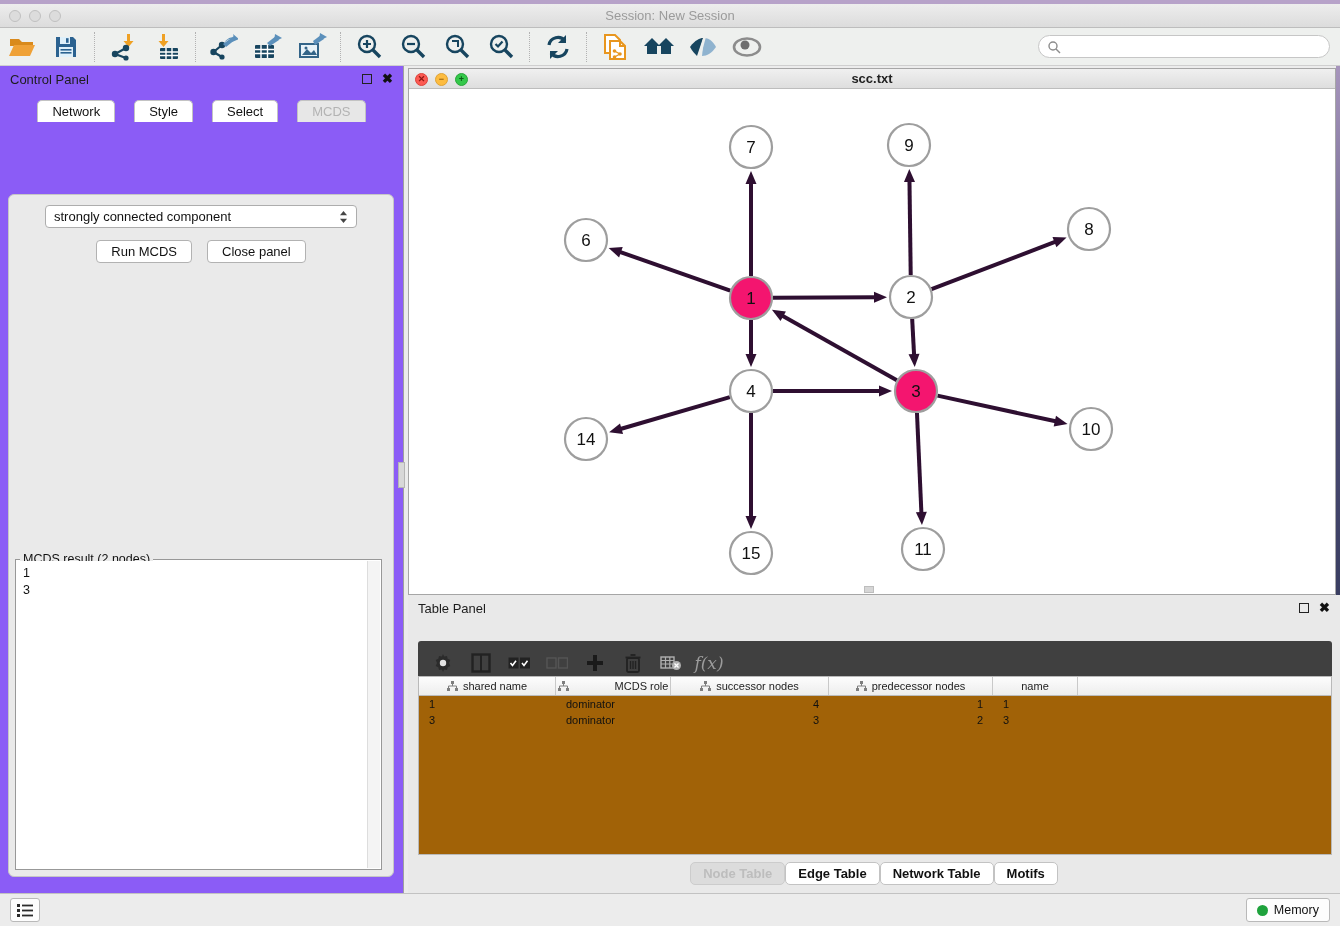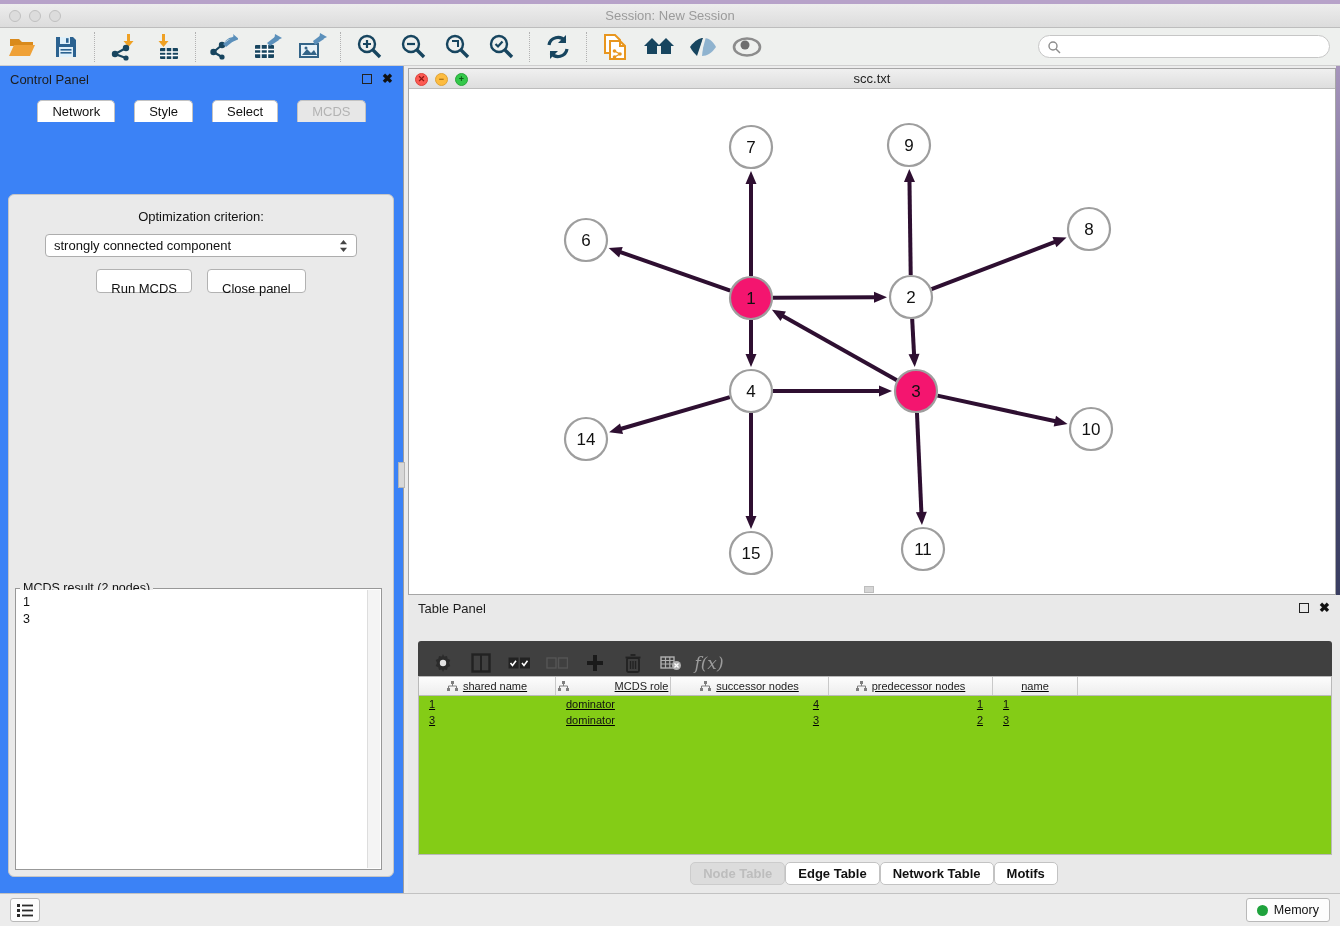--- a/index.html
+++ b/index.html
@@ -23,74 +23,74 @@
   .toolbar { position:absolute; left:0; top:28px; width:1340px; height:38px;
              background:#eef0ee; border-bottom:1px solid #cfcfcf; display:flex; align-items:center; }
   .tb-icon { width:34px; height:30px; display:flex; align-items:center; justify-content:center; margin:0 5px; }
   .tb-sep { width:1px; height:30px; border-left:1px dotted #b2b2b2; margin:0 6px; }
   .search-wrap { position:absolute; right:10px; top:7px; width:292px; height:23px; background:#fff;
                  border:1px solid #c6c6c6; border-radius:12px; display:flex; align-items:center; padding-left:8px; }
   .search-input { border:none; outline:none; flex:1; font-size:12px; background:transparent; font-family:"Liberation Sans",sans-serif;}
 
   
   .control-panel { position:absolute; left:0; top:66px; width:404px; height:827px;
-                   background:#3b82f6; border-right:1px solid #9f9f9f; }
+                   background:#8b5cf6; border-right:1px solid #9f9f9f; }
   .panel-header { height:26px; display:flex; align-items:center; padding:0 10px; }
   .panel-title { font-size:13px; color:#1d1d1d; flex:1; }
   .panel-hdr-icons { display:flex; gap:10px; align-items:center; }
   .float-ico { width:10px; height:10px; border:1.5px solid #222; display:inline-block; }
   .close-ico { font-size:13px; font-weight:bold; color:#111; line-height:10px; }
 
   .ctl-tabs { display:flex; justify-content:center; margin-top:8px; position:relative; z-index:2;gap:19px; }
   .tab { font-size:13px; padding:3px 14px; background:#fff; border:1px solid #c3c3c3; border-bottom:none;
          border-radius:5px 5px 0 0; color:#111; margin:0 0px; }
   .tab.active { background:#e7e7e7; color:#b3b3b3; }
 
   .ctl-body { position:absolute; left:8px; right:9px; top:128px; bottom:16px;
               background:#eaeaea; border:1px solid #c6c6c6; border-radius:6px; }
   .opt-label { text-align:center; font-size:13px; color:#111; margin-top:14px; }
   .dropdown { position:relative; margin:10px auto 0 auto; width:312px; height:23px; background:#fff;
               border:1px solid #adadad; border-radius:4px; display:flex; align-items:center; padding:0 8px; }
   .dropdown .val { flex:1; font-size:13px; color:#111; white-space:nowrap; overflow:hidden; }
   .btn-row { display:flex; justify-content:center; gap:15px; margin-top:12px; }
   .btn { font-size:13px; color:#111; background:#fff; border:1px solid #b2b2b2; border-radius:4px;
-         padding:11px 14px; height:23px; font-family:"Liberation Sans",sans-serif; }
+         padding:3px 14px; height:23px; font-family:"Liberation Sans",sans-serif; }
 
   .result-fieldset { position:absolute; left:6px; right:11px; top:364px; bottom:6px;
-                     border:1px solid #989898; background:#fff;margin-top:29px; }
+                     border:1px solid #989898; background:#fff; }
   .result-legend { position:absolute; top:-8px; left:4px; background:#eaeaea; font-size:12.5px; color:#111; padding:0 3px; }
   .result-area { position:absolute; inset:1px 14px 1px 1px; background:#fff; padding:4px 6px; }
   .result-line { font-size:12.5px; color:#111; line-height:17px; }
   .result-scroll { position:absolute; top:1px; right:1px; bottom:1px; width:13px; background:#f4f4f4; border-left:1px solid #ddd; }
 
   
   .v-grip { position:absolute; left:398px; top:462px; width:7px; height:26px; background:#d8d8d8; border:1px solid #b5b5b5; }
 
   
   .net-window { position:absolute; left:408px; top:68px; width:928px; height:527px;
                 background:#fff; border:1px solid #a6a6a6; }
   .net-titlebar { height:20px; background:linear-gradient(#f0f0f0,#dedede); border-bottom:1px solid #bdbdbd; position:relative; }
   .traffic { position:absolute; left:6px; top:3.5px; display:flex; gap:7px; }
   .tfc { width:13px; height:13px; border-radius:50%; font-size:9px; font-weight:bold;
          display:flex; align-items:center; justify-content:center; }
   .tfc.red { background:#fc5a52; border:1px solid #dd423c; color:#8c1712; }
   .tfc.yellow { background:#fdbc40; border:1px solid #dfa336; color:#945e0c; }
   .tfc.green { background:#34c84a; border:1px solid #2aa53b; color:#0d5c18; }
-  .net-title { position:absolute; left:0; right:0; top:2px; text-align:center; font-size:13px; color:#222; }
+  .net-title { position:absolute; left:0; right:0; top:2px; text-align:center; font-size:13px; color:#222;font-weight:bold; }
   .graph-area { position:relative; width:926px; height:505px; background:#fff; }
   .grip-h { position:absolute; left:455px; bottom:1px; width:10px; height:7px; background:#d6d6d6; border:1px solid #bdbdbd; }
 
   
   .table-panel { position:absolute; left:408px; top:595px; width:932px; height:298px; background:#e9e9e9; }
   .tp-toolbar { position:absolute; left:10px; right:8px; top:46px; height:44px; background:#404040;
                 border-radius:3px; display:flex; align-items:center; padding-left:10px; }
   .tp-icon { width:30px; height:30px; display:flex; align-items:center; justify-content:center; margin-right:8px; }
   .fx { font-family:"DejaVu Serif", serif; font-style:italic; font-size:17px; color:#9b9b9b; }
 
-  .node-table { position:absolute; left:10px; right:8px; top:81px; bottom:38px; background:#84cc16; border:1px solid #b9b9b9; overflow:hidden;text-decoration:underline; }
+  .node-table { position:absolute; left:10px; right:8px; top:81px; bottom:38px; background:#a16207; border:1px solid #b9b9b9; overflow:hidden; }
   .nt-header { display:flex; height:19px; border-bottom:1px solid #bbb; background:linear-gradient(#fdfdfd,#ededed); }
   .nt-hcell { display:flex; align-items:center; justify-content:center; gap:5px; font-size:11px; color:#222;
               border-right:1px solid #c9c9c9; height:100%; }
   .nt-row { display:flex; height:16px; align-items:center; }
   .nt-cell { font-size:11px; color:#111; padding:0 10px; white-space:nowrap; }
   .nt-cell.num { text-align:right; }
 
   .bottom-tabs { position:absolute; left:0; right:0; bottom:8px; display:flex; justify-content:center; }
   .btab { font-size:13px; font-weight:bold; color:#111; background:#fff; border:1px solid #c3c3c3;
           padding:3px 12px; border-radius:5px; margin:0 0; }
@@ -314,21 +314,20 @@
         <span class="close-ico">✖</span>
       </div>
     </div>
     <div class="ctl-tabs">
         <div class="tab">Network</div>
         <div class="tab">Style</div>
         <div class="tab">Select</div>
         <div class="tab active">MCDS</div>
       </div>
     <div class="ctl-body">
-      <div class="opt-label">Optimization criterion:</div>
       <div class="dropdown">
         <span class="val">strongly connected component</span>
         <span>
           <svg width="9" height="14" viewBox="0 0 9 14">
               <path d="M1 5.2L4.5 1 8 5.2z" fill="#444"></path>
               <path d="M1 8.8L4.5 13 8 8.8z" fill="#444"></path>
             </svg>
         </span>
       </div>
       <div class="btn-row">

